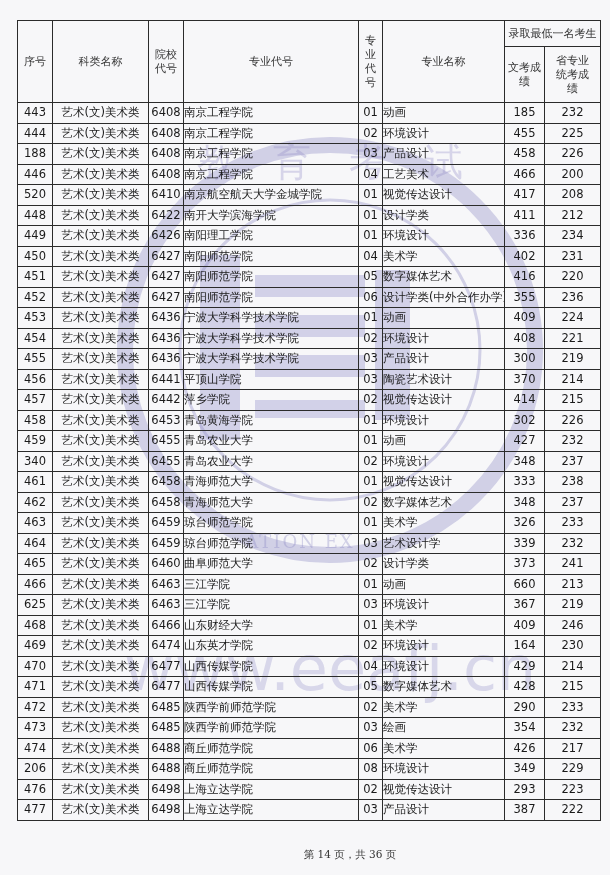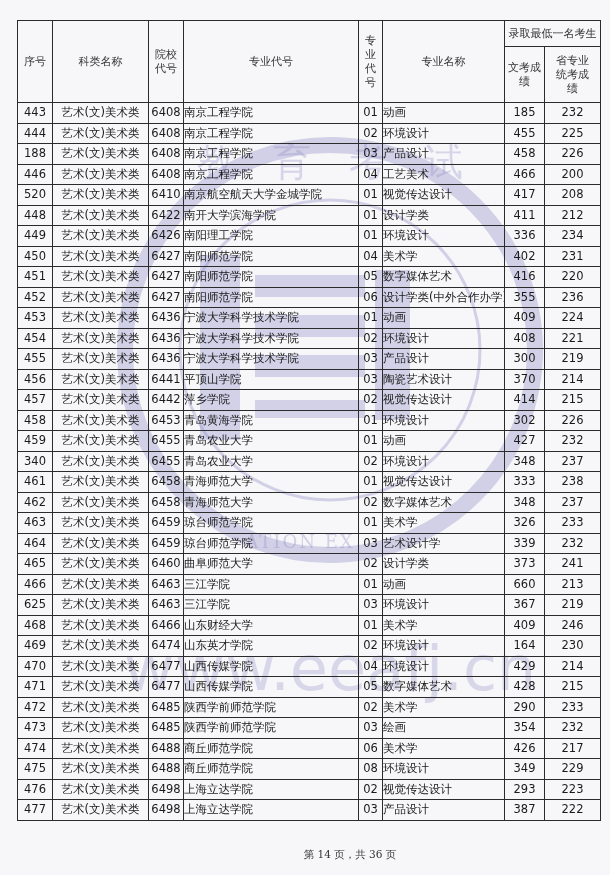--- a/index.html
+++ b/index.html
@@ -396,21 +396,21 @@
         <td class="c">474</td>
         <td class="c">艺术(文)美术类</td>
         <td class="c">6488</td>
         <td class="l">商丘师范学院</td>
         <td class="c">06</td>
         <td class="l">美术学</td>
         <td class="c">426</td>
         <td class="c">217</td>
       </tr>
       <tr>
-        <td class="c">475</td>
+        <td class="c">206</td>
         <td class="c">艺术(文)美术类</td>
         <td class="c">6488</td>
         <td class="l">商丘师范学院</td>
         <td class="c">08</td>
         <td class="l">环境设计</td>
         <td class="c">349</td>
         <td class="c">229</td>
       </tr>
       <tr>
         <td class="c">476</td>

